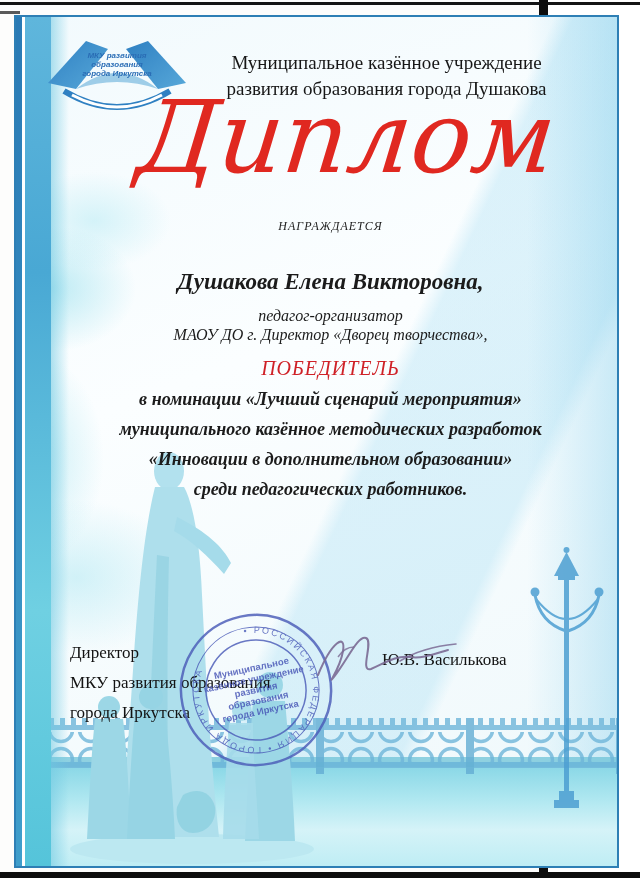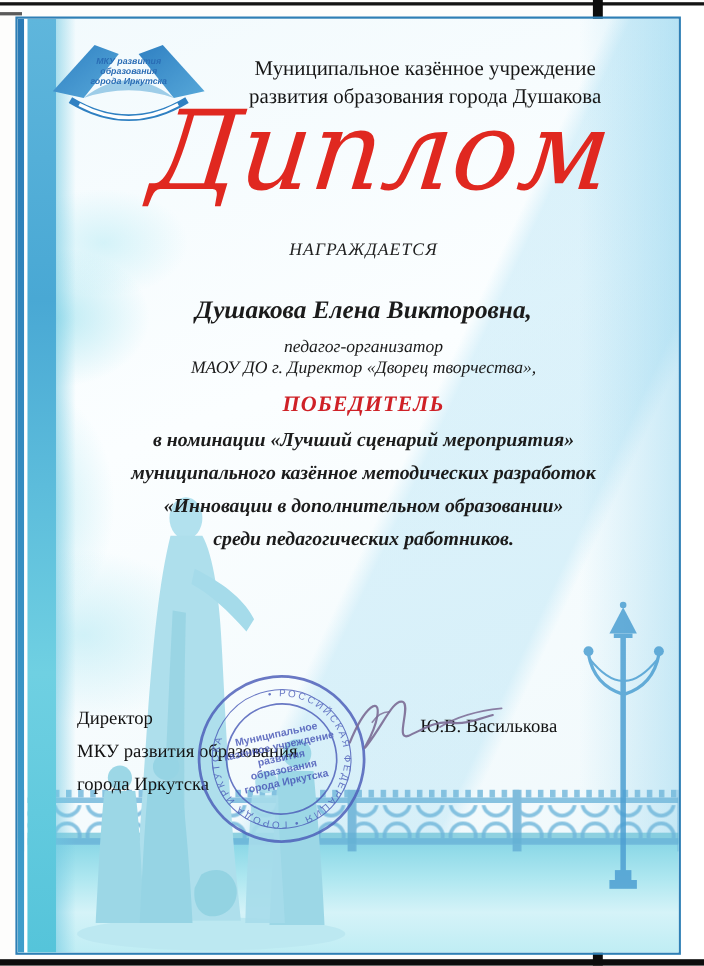--- a/index.html
+++ b/index.html
@@ -44,25 +44,25 @@
   
   .logo{position:absolute;left:20px;top:12px;width:162px;height:96px;}
   .logo-text{position:absolute;left:0;top:22px;width:162px;text-align:center;
       font-family:"Liberation Sans",sans-serif;font-size:8px;line-height:9px;color:#2a6db5;font-weight:bold;font-style:italic;}
 
   
   .centered{position:absolute;left:34px;right:6px;text-align:center;color:#1b1b1b;}
   .org-header{top:33px;font-size:19px;line-height:26px;color:#171717;text-align:center;}
   .title{top:66px;left:60px;right:0;font-size:100px;line-height:110px;font-style:italic;
          font-family:"DejaVu Serif",serif;color:#e02820;transform:skewX(-6deg);}
-  .awarded{top:202px;font-size:16px;font-style:italic;letter-spacing:1px;color:#222;}
+  .awarded{top:202px;font-size:12px;font-style:italic;letter-spacing:1px;color:#222;}
   .name{top:252px;font-size:23px;font-weight:bold;font-style:italic;}
   .role{top:290px;font-size:16px;font-style:italic;}
   .org{top:309px;font-size:16px;font-style:italic;}
-  .winner{top:340px;font-size:20px;font-weight:bold;font-style:italic;color:#cf2127;letter-spacing:1px;}
+  .winner{top:340px;font-size:20px;font-weight:normal;font-style:italic;color:#cf2127;letter-spacing:1px;}
   .nom0{top:372px;}.nom1{top:402px;}.nom2{top:432px;}.nom3{top:462px;}
   .nom{font-size:18px;font-weight:bold;font-style:italic;}
 
   .director{position:absolute;left:54px;top:592px;font-size:17px;line-height:30px;color:#131313;z-index:5;margin-top:29px;}
   .signer{position:absolute;left:366px;top:633px;font-size:17px;color:#131313;z-index:5;}
   .year{top:811px;font-size:18px;z-index:5;}
 
   
   .stamp{position:absolute;left:160px;top:593px;width:160px;height:160px;opacity:.82;transform:rotate(-12deg);z-index:6;}
   .stamp-center{position:absolute;left:24px;top:52px;width:112px;text-align:center;

